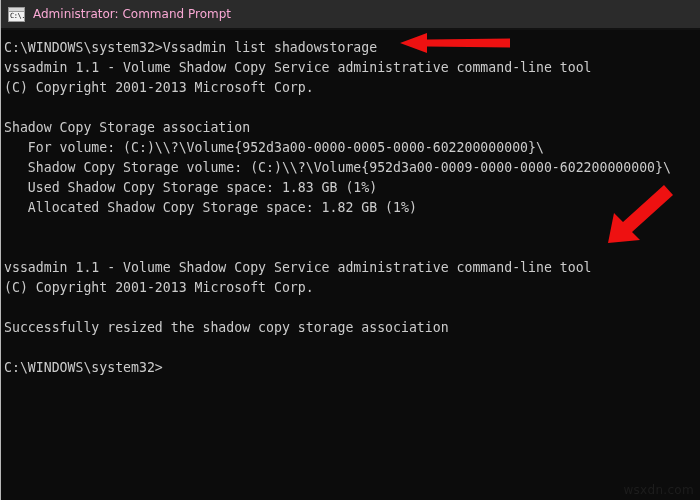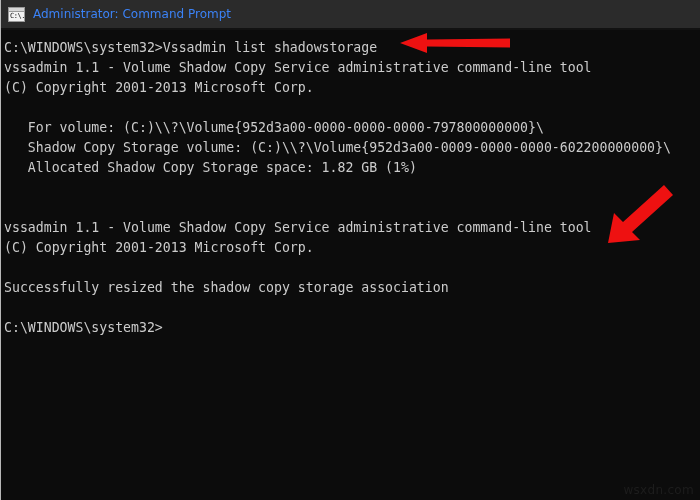--- a/index.html
+++ b/index.html
@@ -73,21 +73,21 @@
     right: 1px;
     bottom: 0;
     color: #101010;
     font-family: "DejaVu Sans Mono", "Liberation Mono", monospace;
     font-size: 7px;
     line-height: 8px;
     letter-spacing: -0.5px;
   }
 
   #titlebar-text {
-    color: #3b82f6;
+    color: #f9a8d4;
     font-family: "DejaVu Sans", "Liberation Sans", sans-serif;
     font-size: 12px;
     white-space: nowrap;
   }
 
   
   #console {
     position: absolute;
     left: 0;
     top: 30px;
@@ -151,22 +151,24 @@
     </div>
     <div id="titlebar-text">Administrator: Command Prompt</div>
   </div>
   <div id="titlebar-bottomline"></div>
 
   <div id="console">
     <div class="line">C:\WINDOWS\system32&gt;Vssadmin list shadowstorage</div>
     <div class="line">vssadmin 1.1 - Volume Shadow Copy Service administrative command-line tool</div>
     <div class="line">(C) Copyright 2001-2013 Microsoft Corp.</div>
     <div class="line blank"></div>
-    <div class="line">   For volume: (C:)\\?\Volume{952d3a00-0000-0000-0000-797800000000}\</div>
+    <div class="line">Shadow Copy Storage association</div>
+    <div class="line">   For volume: (C:)\\?\Volume{952d3a00-0000-0005-0000-602200000000}\</div>
     <div class="line">   Shadow Copy Storage volume: (C:)\\?\Volume{952d3a00-0009-0000-0000-602200000000}\</div>
+    <div class="line">   Used Shadow Copy Storage space: 1.83 GB (1%)</div>
     <div class="line">   Allocated Shadow Copy Storage space: 1.82 GB (1%)</div>
     <div class="line blank"></div>
     <div class="line blank"></div>
     <div class="line">vssadmin 1.1 - Volume Shadow Copy Service administrative command-line tool</div>
     <div class="line">(C) Copyright 2001-2013 Microsoft Corp.</div>
     <div class="line blank"></div>
     <div class="line">Successfully resized the shadow copy storage association</div>
     <div class="line blank"></div>
     <div class="line">C:\WINDOWS\system32&gt;</div>
   </div>

